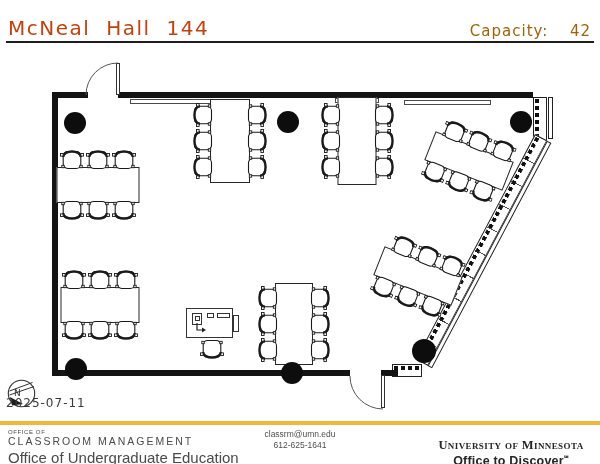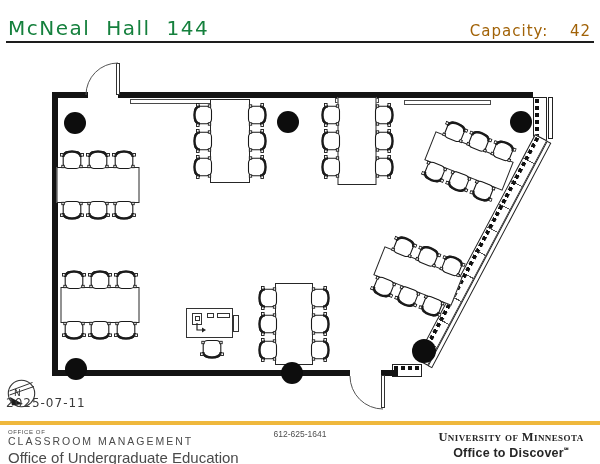--- a/index.html
+++ b/index.html
@@ -1,20 +1,20 @@
 <!DOCTYPE html>
 <html><head>
 <meta charset="utf-8">
 <style>
   html,body{margin:0;padding:0;background:#fff;}
   #page{position:relative;width:600px;height:464px;background:#fff;overflow:hidden;
         font-family:"Liberation Sans",sans-serif;}
   .abs{position:absolute;}
   
-  #title{left:8px;top:16px;font-size:20px;color:#15803d;letter-spacing:1.5px;word-spacing:8px;font-family:"DejaVu Sans",sans-serif;font-weight:400;}
+  #title{left:8px;top:16px;font-size:20px;color:#c2410c;letter-spacing:1.5px;word-spacing:8px;font-family:"DejaVu Sans",sans-serif;font-weight:400;}
   #capacity{right:9px;top:22px;font-size:15px;color:#a16207;letter-spacing:1px;word-spacing:5px;font-family:"DejaVu Sans",sans-serif;}
   #rule{left:6px;top:41px;width:588px;height:2px;background:#1d1d1d;}
   
   .wall{background:#141414;}
   .board{background:#fff;border:1px solid #4a4a4a;}
   .win{background:#fff;border:1px solid #222;}
   .dashV{position:absolute;left:1px;top:1px;bottom:1px;width:4px;
          background:repeating-linear-gradient(to bottom,#111 0 4px,transparent 4px 7px);}
   .dashH{position:absolute;left:1px;right:1px;height:4px;
          background:repeating-linear-gradient(to right,#111 0 4px,transparent 4px 7px);}
@@ -29,21 +29,21 @@
   #compassN{left:14px;top:388px;font-size:9px;color:#333;font-family:"DejaVu Sans",sans-serif;}
   #date{left:6px;top:396px;font-size:12px;color:#3a3a3a;letter-spacing:1px;font-family:"DejaVu Sans",sans-serif;}
   
   #goldbar{left:0;top:421px;width:600px;height:4px;}
   #f-left{left:8px;top:429px;color:#4a4a4a;}
   #f-left .l1{font-size:6px;letter-spacing:.6px;}
   #f-left .l2{font-size:10.5px;letter-spacing:2px;margin-top:0px;}
   #f-left .l3{font-size:15px;margin-top:2px;}
   #f-center{left:220px;top:429px;width:160px;text-align:center;color:#4f4f4f;font-size:8.5px;line-height:10.5px;}
   #f-right{left:428px;top:430px;width:166px;text-align:center;color:#262626;}
-  #wordmark{font-family:"Liberation Serif",serif;font-variant:small-caps;font-weight:600;font-size:12.5px;letter-spacing:.4px;}
+  #wordmark{font-family:"Liberation Serif",serif;font-variant:small-caps;font-weight:600;font-size:12.5px;letter-spacing:.4px;margin-top:8px;}
   #tagline{font-weight:bold;font-size:12.5px;margin-top:1px;letter-spacing:.2px;}
   #tagline sup{font-size:6px;}
 </style>
 </head>
 <body>
 
 <div id="page">
   <div class="abs" id="title">McNeal Hall 144</div>
   <div class="abs" id="capacity"><span>Capacity:</span>&nbsp;&nbsp;<span>42</span></div>
   <div class="abs" id="rule"></div>
@@ -471,19 +471,20 @@
   <div class="abs" id="compassN">N</div>
   <div class="abs" id="date">2025-07-11</div>
 
   <div class="abs" id="goldbar" style="background: rgb(239, 184, 61);"></div>
   <div class="abs" id="f-left">
     <div class="l1">OFFICE OF</div>
     <div class="l2">CLASSROOM MANAGEMENT</div>
     <div class="l3">Office of Undergraduate Education</div>
   </div>
   <div class="abs" id="f-center">
+    <div>classrm@umn.edu</div>
     <div>612-625-1641</div>
   </div>
   <div class="abs" id="f-right">
     <div id="wordmark">University of Minnesota</div>
     <div id="tagline"><span>Office to Discover</span><sup>℠</sup></div>
   </div>
 </div>
 
 </body></html>

